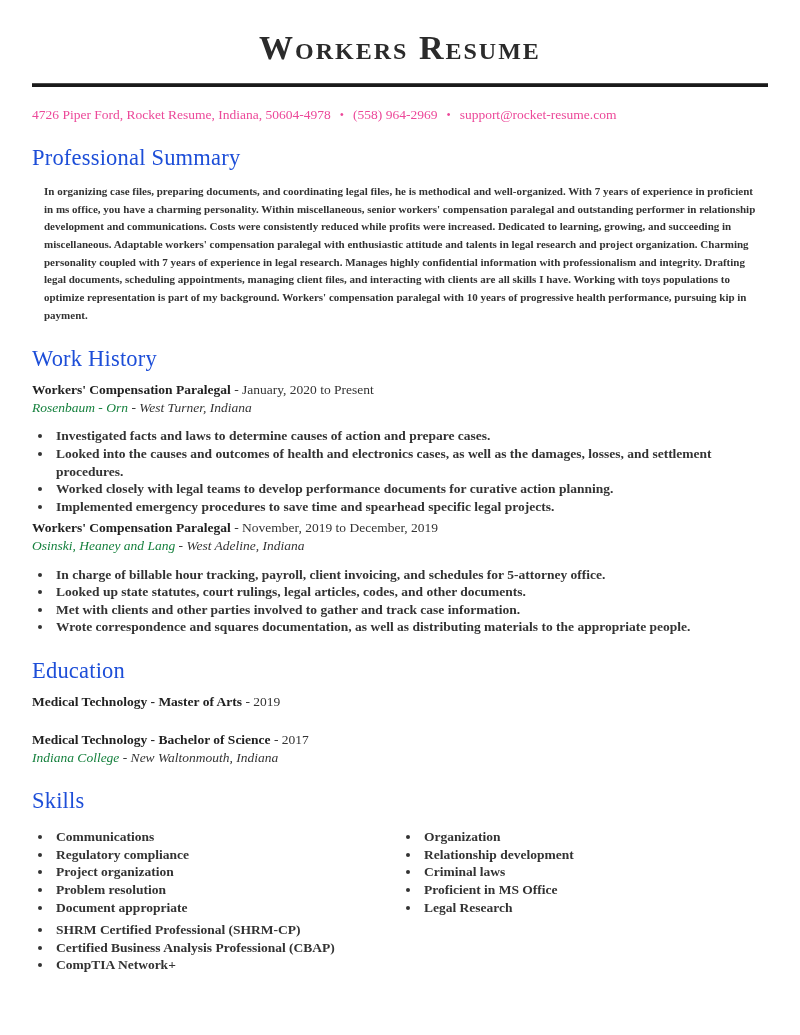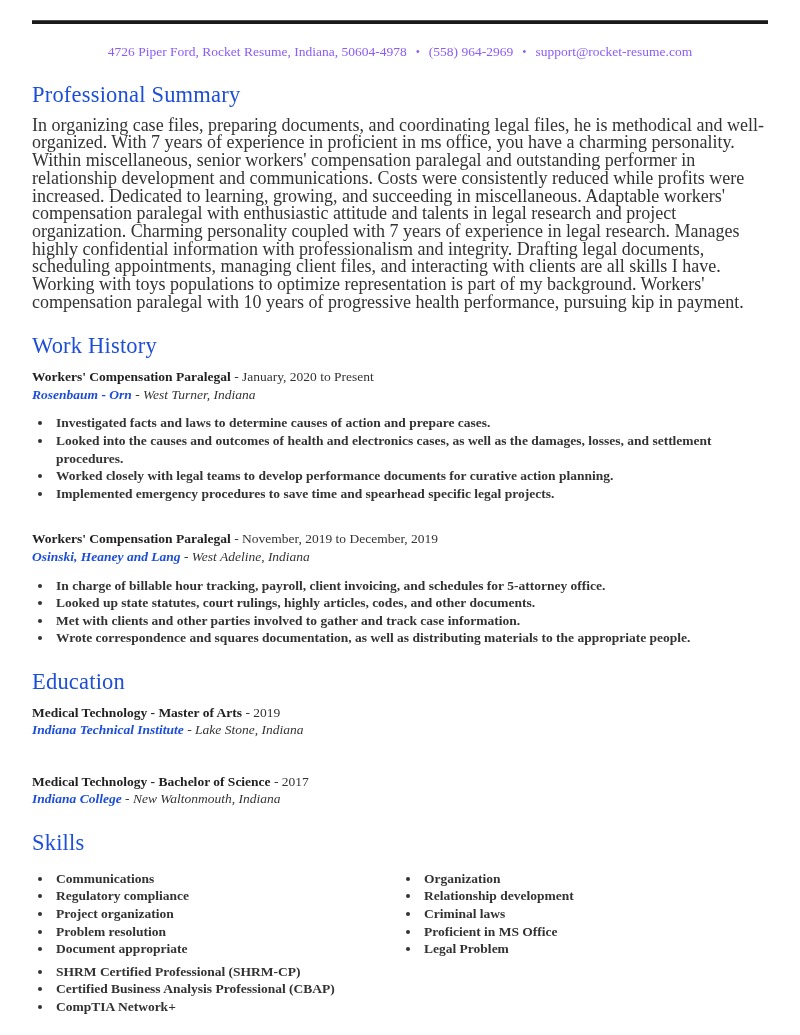--- a/index.html
+++ b/index.html
@@ -24,73 +24,74 @@
     margin: 8px 0 16px 0;
     line-height: 1.15;
   }
   .header-divider {
     height: 2px;
     border-top: 1px solid #4d4d4d;
     border-bottom: 3px solid #1a1a1a;
     margin: 0 0 20px 0;
   }
   .contact-line {
-    text-align: center;
     font-size: 13.5px;
-    color: #8b5cf6;
+    color: #ec4899;
     margin-bottom: 10px;
   }
   .contact-line .dot-sep {
     display: inline-block;
     margin: 0 9px;
     font-size: 12px;
   }
   h2.section-heading {
     font-size: 22.5px;
     font-weight: 400;
     color: #1d4ed8;
     margin: 23px 0 9px 0;
     line-height: 1.1;
     letter-spacing: 0.2px;
   }
   .summary-text {
-    font-size: 18px;
+    font-size: 11px;
     line-height: 17.7px;
-    margin: 0;
+    margin: 12px;
     color: #333333;
+    font-weight: bold;
   }
   .entry-line {
     font-size: 13.5px;
     line-height: 17.6px;
   }
   .entry-title { font-weight: bold; color: #222222; }
   .entry-sub { font-style: italic; }
-  .entry-sub .entry-company { font-weight: bold; color: #1d4ed8; }
-  .job { margin-bottom: 28px; }
+  .entry-sub .entry-company { font-weight: normal; color: #15803d; }
+  .job { margin-bottom: 4px; }
   .job:last-child { margin-bottom: 0; }
   ul.bullet-list {
     margin: 11px 0 0 0;
     padding-left 21px;
     padding-left: 21px;
     font-size: 13.5px;
     line-height: 17.6px;
     color: #333333;
   }
   ul.bullet-list li { padding-left: 3px; margin: 0; font-weight: bold; }
-  .edu-entry { margin-bottom: 34px; }
+  .edu-entry { margin-bottom: 21px; }
   .edu-entry:last-child { margin-bottom: 0; }
   .skills-cols { display: flex; }
   .skills-cols ul.bullet-list { width: 50%; margin-top: 5px; }
   .certs ul.bullet-list { margin-top: 5px; }
 </style>
 </head>
 <body>
 
 <div class="page">
 
+  <div class="doc-title">Workers Resume</div>
 
   <div class="header-divider"></div>
 
   <div class="contact-line"><span>4726 Piper Ford, Rocket Resume, Indiana, 50604-4978</span><span class="dot-sep">•</span><span>(558) 964-2969</span><span class="dot-sep">•</span><span>support@rocket-resume.com</span></div>
 
   <section>
     <h2 class="section-heading">Professional Summary</h2>
     <p class="summary-text">In organizing case files, preparing documents, and coordinating legal files, he is methodical and well-organized. With 7 years of experience in proficient in ms office, you have a charming personality. Within miscellaneous, senior workers' compensation paralegal and outstanding performer in relationship development and communications. Costs were consistently reduced while profits were increased. Dedicated to learning, growing, and succeeding in miscellaneous. Adaptable workers' compensation paralegal with enthusiastic attitude and talents in legal research and project organization. Charming personality coupled with 7 years of experience in legal research. Manages highly confidential information with professionalism and integrity. Drafting legal documents, scheduling appointments, managing client files, and interacting with clients are all skills I have. Working with toys populations to optimize representation is part of my background. Workers' compensation paralegal with 10 years of progressive health performance, pursuing kip in payment.</p>
   </section>
 
@@ -106,33 +107,32 @@
         <li>Worked closely with legal teams to develop performance documents for curative action planning.</li>
         <li>Implemented emergency procedures to save time and spearhead specific legal projects.</li>
       </ul>
     </div>
 
     <div class="job">
       <div class="entry-line"><span class="entry-title">Workers' Compensation Paralegal</span> <span>- November, 2019 to December, 2019</span></div>
       <div class="entry-line entry-sub"><span class="entry-company">Osinski, Heaney and Lang</span> <span>- West Adeline, Indiana</span></div>
       <ul class="bullet-list">
         <li>In charge of billable hour tracking, payroll, client invoicing, and schedules for 5-attorney office.</li>
-        <li>Looked up state statutes, court rulings, highly articles, codes, and other documents.</li>
+        <li>Looked up state statutes, court rulings, legal articles, codes, and other documents.</li>
         <li>Met with clients and other parties involved to gather and track case information.</li>
         <li>Wrote correspondence and squares documentation, as well as distributing materials to the appropriate people.</li>
       </ul>
     </div>
   </section>
 
   <section>
     <h2 class="section-heading">Education</h2>
 
     <div class="edu-entry">
       <div class="entry-line"><span class="entry-title">Medical Technology - Master of Arts</span> <span>- 2019</span></div>
-      <div class="entry-line entry-sub"><span class="entry-company">Indiana Technical Institute</span> <span>- Lake Stone, Indiana</span></div>
     </div>
 
     <div class="edu-entry">
       <div class="entry-line"><span class="entry-title">Medical Technology - Bachelor of Science</span> <span>- 2017</span></div>
       <div class="entry-line entry-sub"><span class="entry-company">Indiana College</span> <span>- New Waltonmouth, Indiana</span></div>
     </div>
   </section>
 
   <section>
     <h2 class="section-heading">Skills</h2>
@@ -142,21 +142,21 @@
         <li>Regulatory compliance</li>
         <li>Project organization</li>
         <li>Problem resolution</li>
         <li>Document appropriate</li>
       </ul>
       <ul class="bullet-list">
         <li>Organization</li>
         <li>Relationship development</li>
         <li>Criminal laws</li>
         <li>Proficient in MS Office</li>
-        <li>Legal Problem</li>
+        <li>Legal Research</li>
       </ul>
     </div>
   </section>
 
   <section class="certs">
     <ul class="bullet-list">
       <li>SHRM Certified Professional (SHRM-CP)</li>
       <li>Certified Business Analysis Professional (CBAP)</li>
       <li>CompTIA Network+</li>
 

